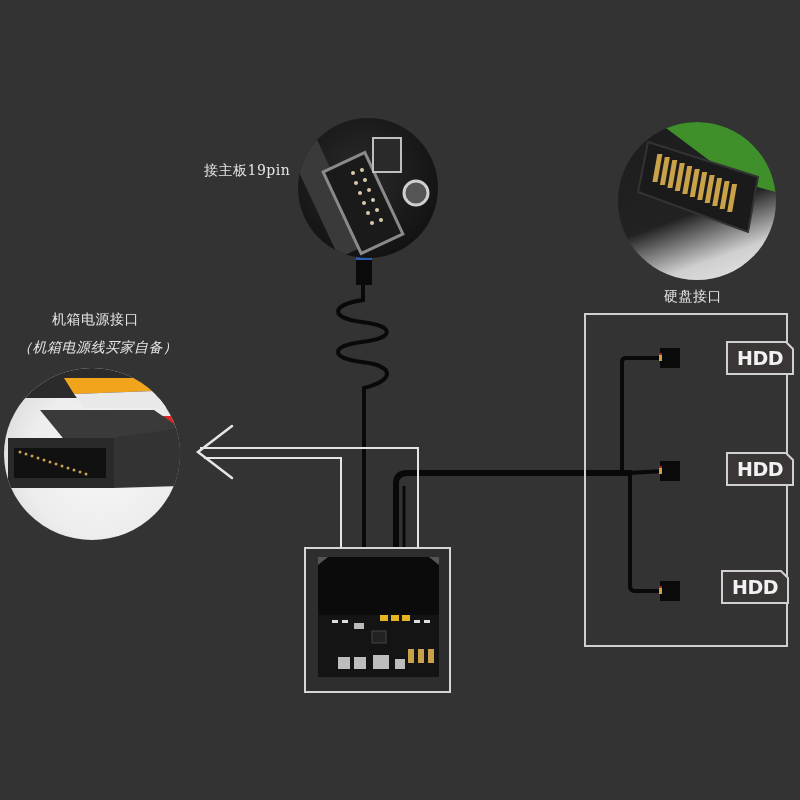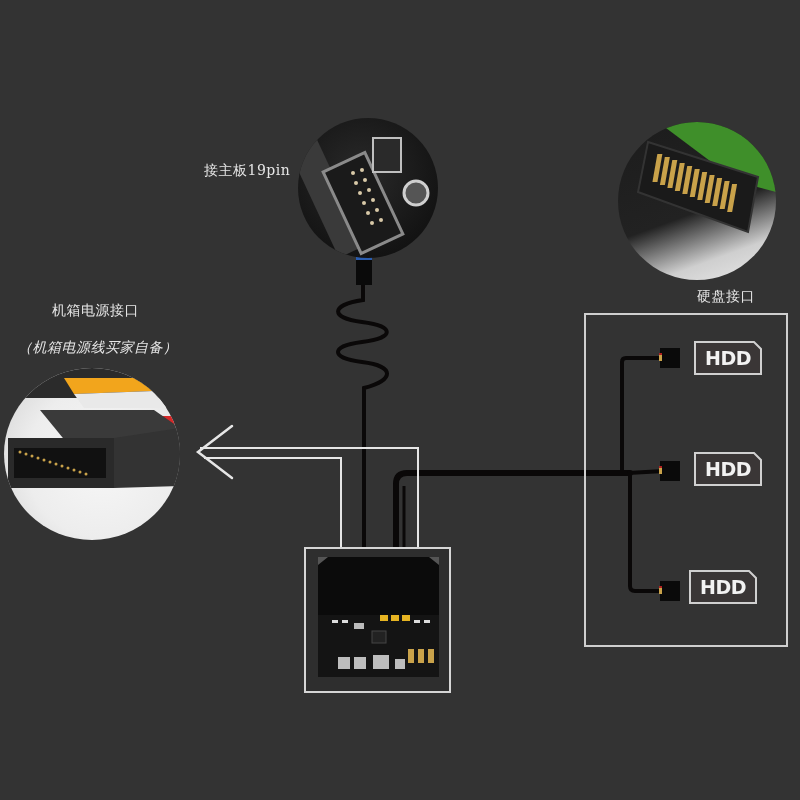--- a/index.html
+++ b/index.html
@@ -38,21 +38,21 @@
 
   
   #hdd-panel {
     position: absolute; left: 584px; top: 313px; width: 204px; height: 334px;
     border: 2px solid #cfcfcf; box-sizing: border-box;
   }
   .hdd-tag {
     position: absolute; width: 68px; height: 34px;
     color: #f2f2f2; font-family: "DejaVu Sans", "Liberation Sans", sans-serif;
     font-size: 19px; font-weight: bold; letter-spacing: -0.5px;
-    display: flex; align-items: center; justify-content: center;
+    display: flex; align-items: center; justify-content: center; margin-left: 32px;
   }
   .hdd-tag svg { position: absolute; left: 0; top: 0; }
   .hdd-tag span { position: relative; }
 
   
   #front-panel-frame {
     position: absolute; left: 304px; top: 547px; width: 147px; height: 146px;
     border: 2px solid #d6d6d6; box-sizing: border-box;
     background: #2e2e2e;
   }
@@ -163,23 +163,23 @@
         <circle cx="64" cy="100" r="1.5"></circle>
       <circle cx="70" cy="102" r="1.5"></circle>
         <circle cx="76" cy="104" r="1.5"></circle>
         <circle cx="82" cy="106" r="1.5"></circle>
     </g>
     <polygon points="110,70 176,60 176,118 110,120" fill="#333"></polygon>
   </svg>
 </div>
 
 <div class="abs label" style="left:204px; top:162px;">接主板19pin</div>
-<div class="abs label" style="left:52px; top:302px;">机箱电源接口</div>
+<div class="abs label" style="left:52px; top:311px;">机箱电源接口</div>
 <div class="abs label" style="left:18px; top:339px;font-style:italic;">（机箱电源线买家自备）</div>
-<div class="abs label" style="left:697px; top:288px;">硬盘接口</div>
+<div class="abs label" style="left:664px; top:288px;">硬盘接口</div>
 
 <div id="hdd-panel"></div>
 
 <div class="hdd-tag" style="left:694px; top:341px;">
   <svg width="68" height="34" viewBox="0 0 68 34">
     <path d="M1 1 L60 1 L67 8 L67 33 L1 33 Z" fill="#3a3636" stroke="#d0d0d0" stroke-width="2"></path>
   </svg>
   <span>HDD</span>
 </div>
 <div class="hdd-tag" style="left:694px; top:452px;">

